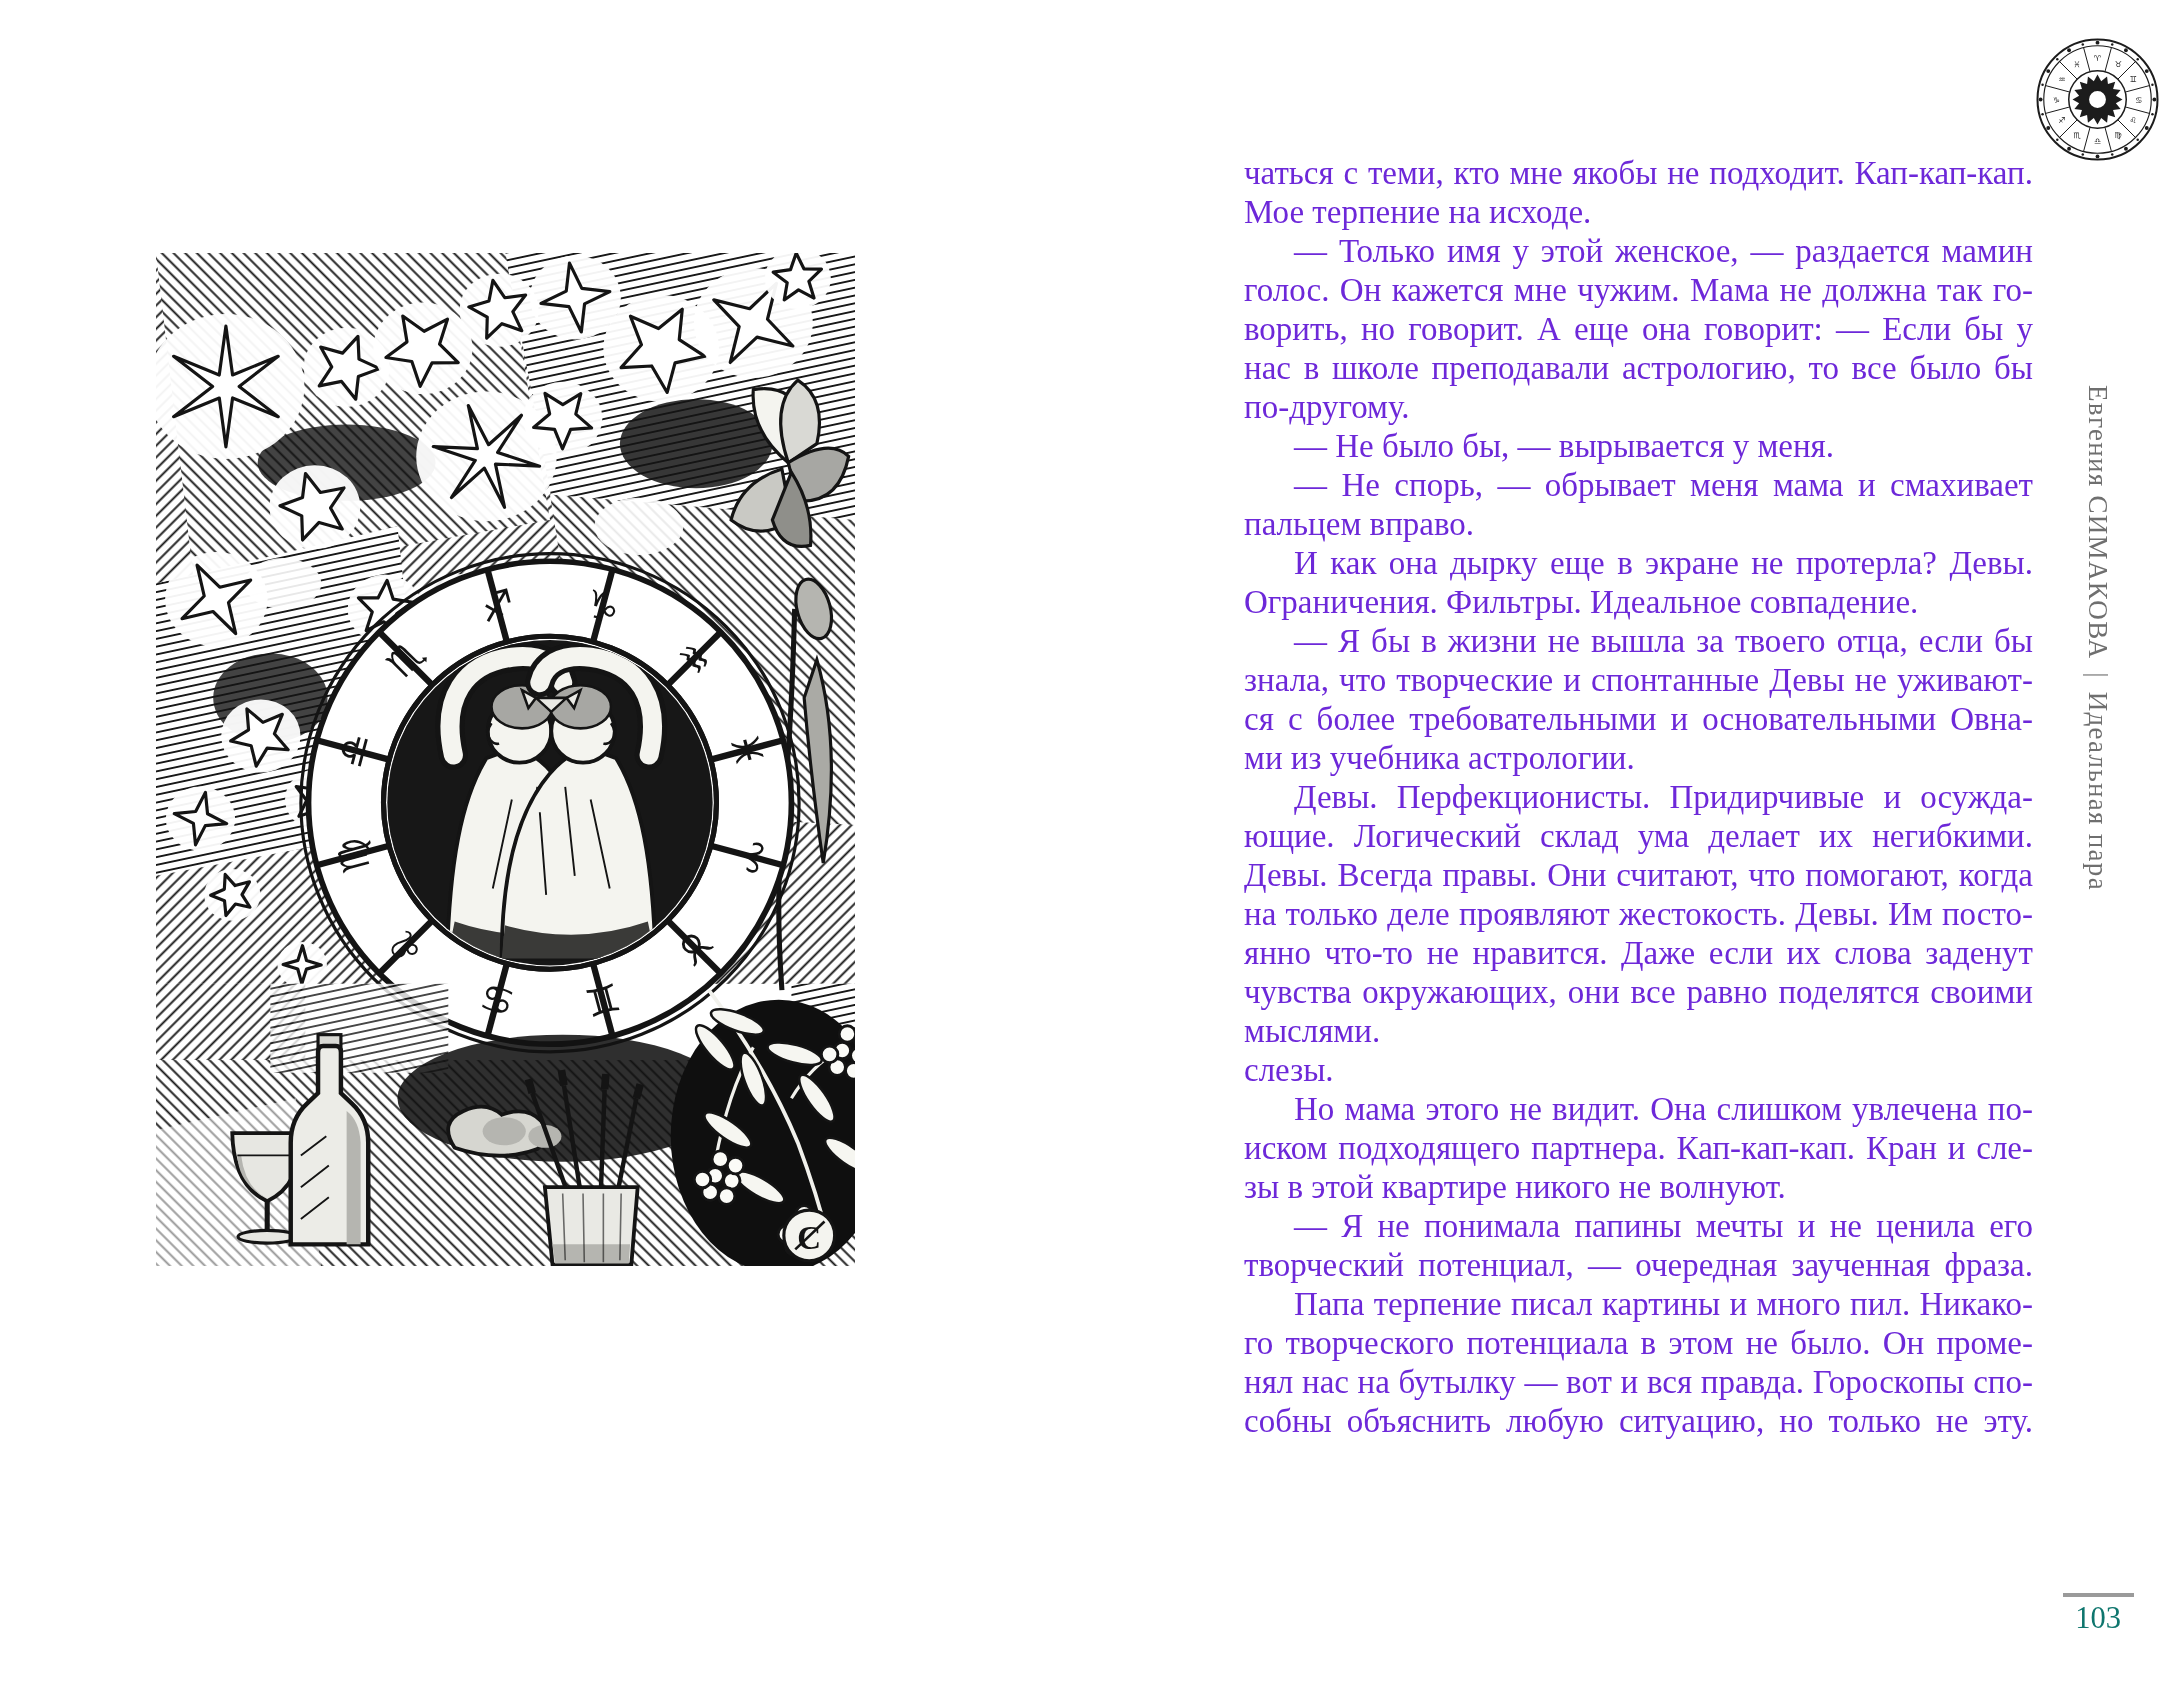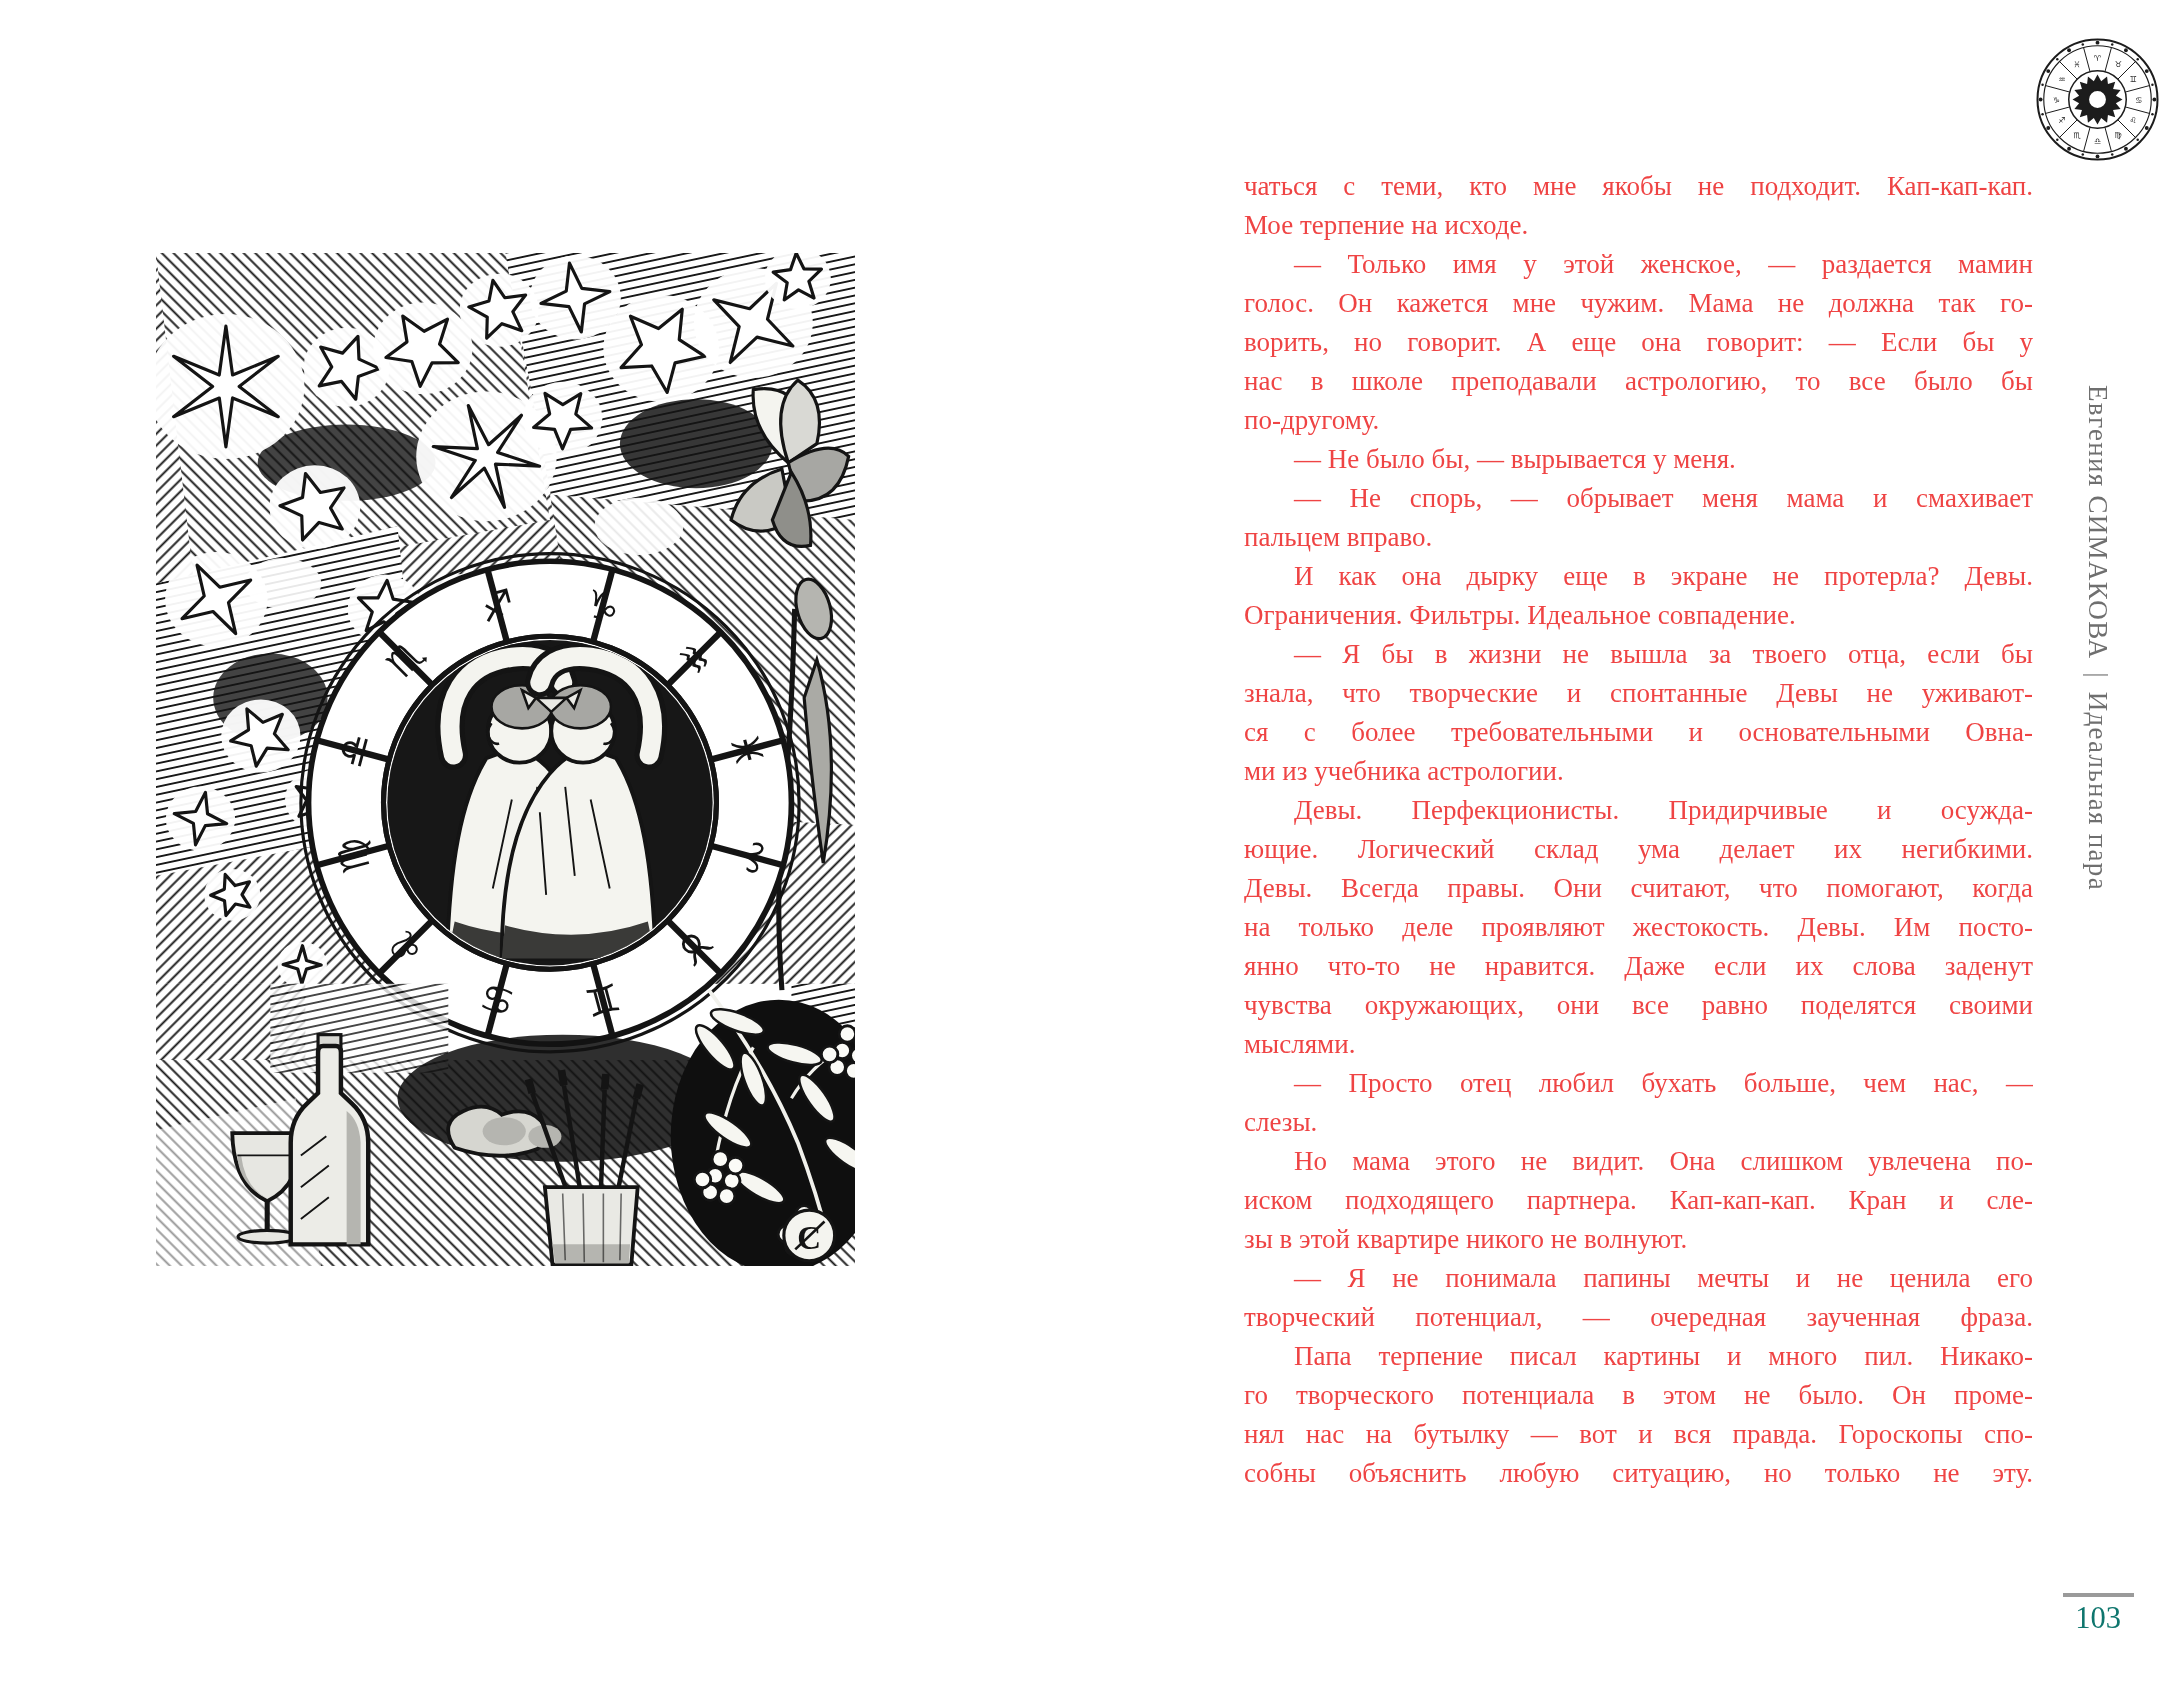--- a/index.html
+++ b/index.html
@@ -4,22 +4,22 @@
 <style>
   html,body{margin:0;padding:0;}
   body{
     width:2183px;height:1706px;position:relative;background:#ffffff;
     font-family:"Liberation Serif",serif;overflow:hidden;
   }
   
   .illu{position:absolute;left:156px;top:253px;width:699px;height:1013px;}
   
   .text-col{
-    position:absolute;left:1244px;top:167px;width:789px;
-    color:#ef4444;font-size:27px;
+    position:absolute;left:1244px;top:154px;width:789px;
+    color:#6d28d9;font-size:33px;
   }
   .ln{height:39px;line-height:39px;overflow:hidden;}
   .ind{text-indent:50px;}
   .jst{text-align:justify;text-align-last:justify;}
   
   .edge-title{
     position:absolute;left:2098px;top:638px;width:546px;height:30.5px;
     transform:translate(-50%,-50%) rotate(90deg);
     color:#6f6f6f;font-size:27px;letter-spacing:1.3px;white-space:nowrap;
     text-align:center;font-family:"Liberation Serif",serif;
@@ -294,21 +294,20 @@
   <div class="ln jst">знала, что творческие и спонтанные Девы не уживают-</div>
   <div class="ln jst">ся с более требовательными и основательными Овна-</div>
   <div class="ln">ми из учебника астрологии.</div>
   <div class="ln ind jst">Девы. Перфекционисты. Придирчивые и осужда-</div>
   <div class="ln jst">ющие. Логический склад ума делает их негибкими.</div>
   <div class="ln jst">Девы. Всегда правы. Они считают, что помогают, когда</div>
   <div class="ln jst">на только деле проявляют жестокость. Девы. Им посто-</div>
   <div class="ln jst">янно что-то не нравится. Даже если их слова заденут</div>
   <div class="ln jst">чувства окружающих, они все равно поделятся своими</div>
   <div class="ln">мыслями.</div>
-  <div class="ln ind jst">— Просто отец любил бухать больше, чем нас, —</div>
   <div class="ln">слезы.</div>
   <div class="ln ind jst">Но мама этого не видит. Она слишком увлечена по-</div>
   <div class="ln jst">иском подходящего партнера. Кап-кап-кап. Кран и сле-</div>
   <div class="ln">зы в этой квартире никого не волнуют.</div>
   <div class="ln ind jst">— Я не понимала папины мечты и не ценила его</div>
   <div class="ln jst">творческий потенциал, — очередная заученная фраза.</div>
   <div class="ln ind jst">Папа терпение писал картины и много пил. Никако-</div>
   <div class="ln jst">го творческого потенциала в этом не было. Он проме-</div>
   <div class="ln jst">нял нас на бутылку — вот и вся правда. Гороскопы спо-</div>
   <div class="ln jst">собны объяснить любую ситуацию, но только не эту.</div>

